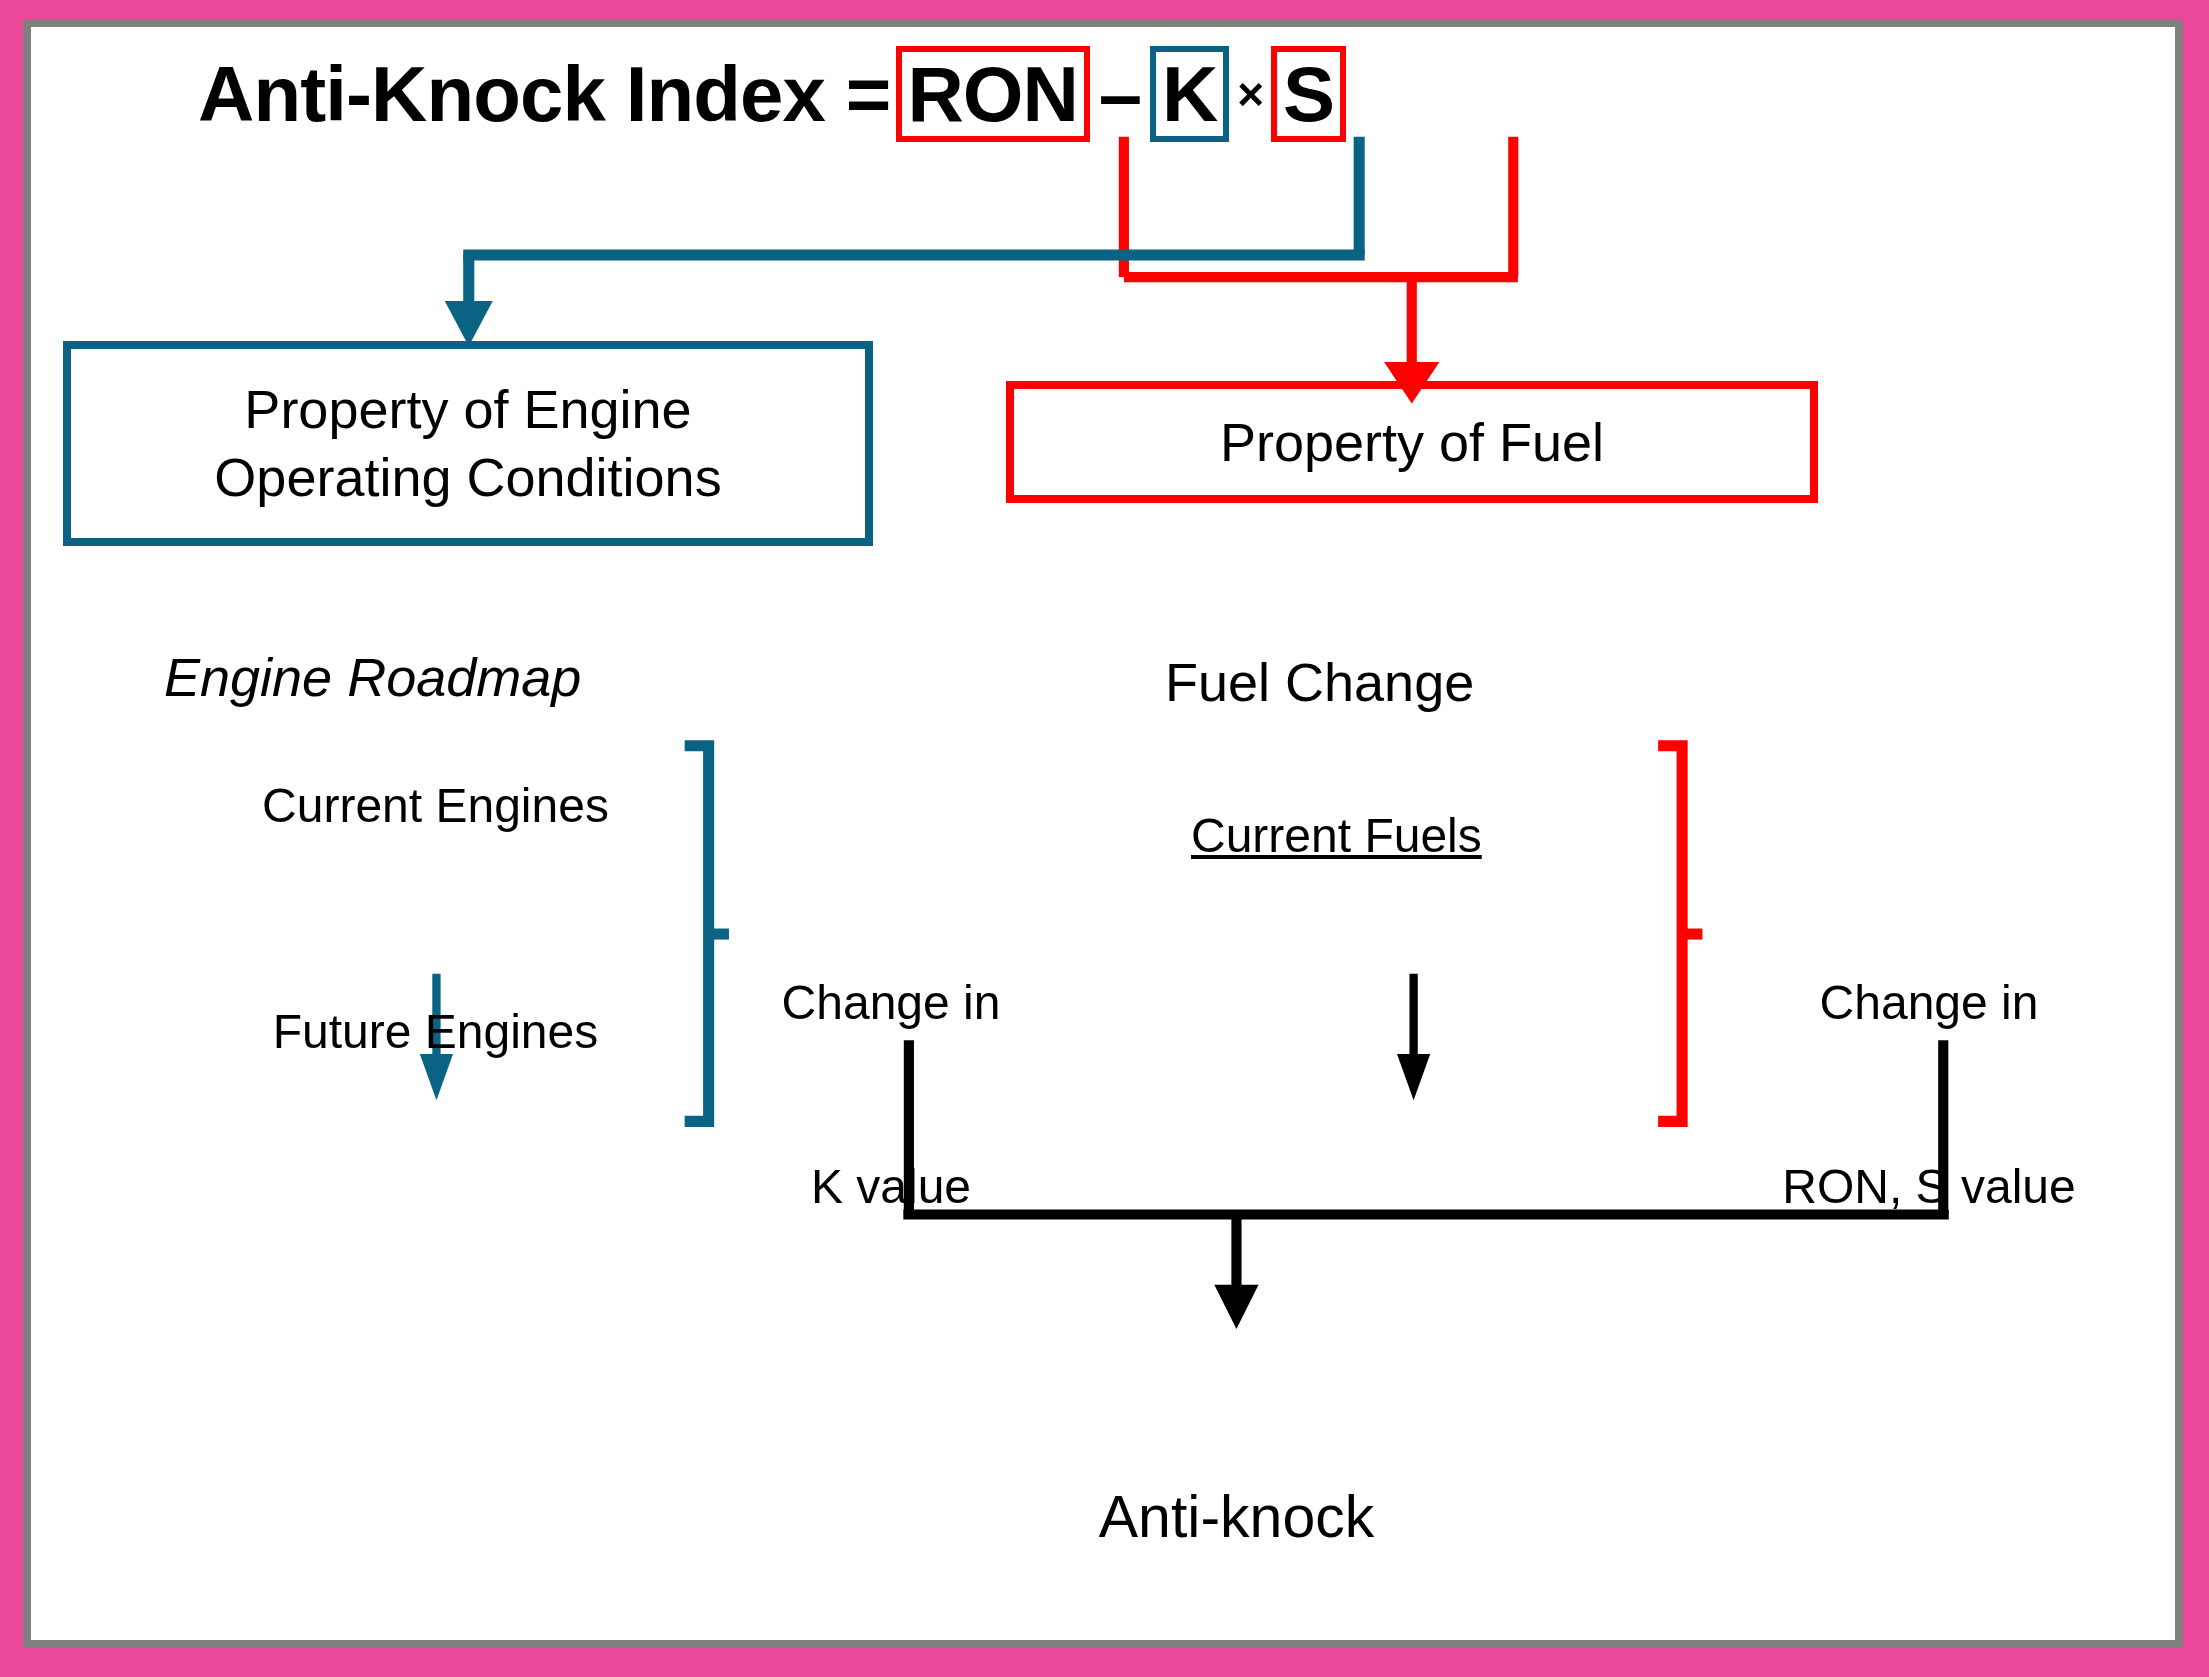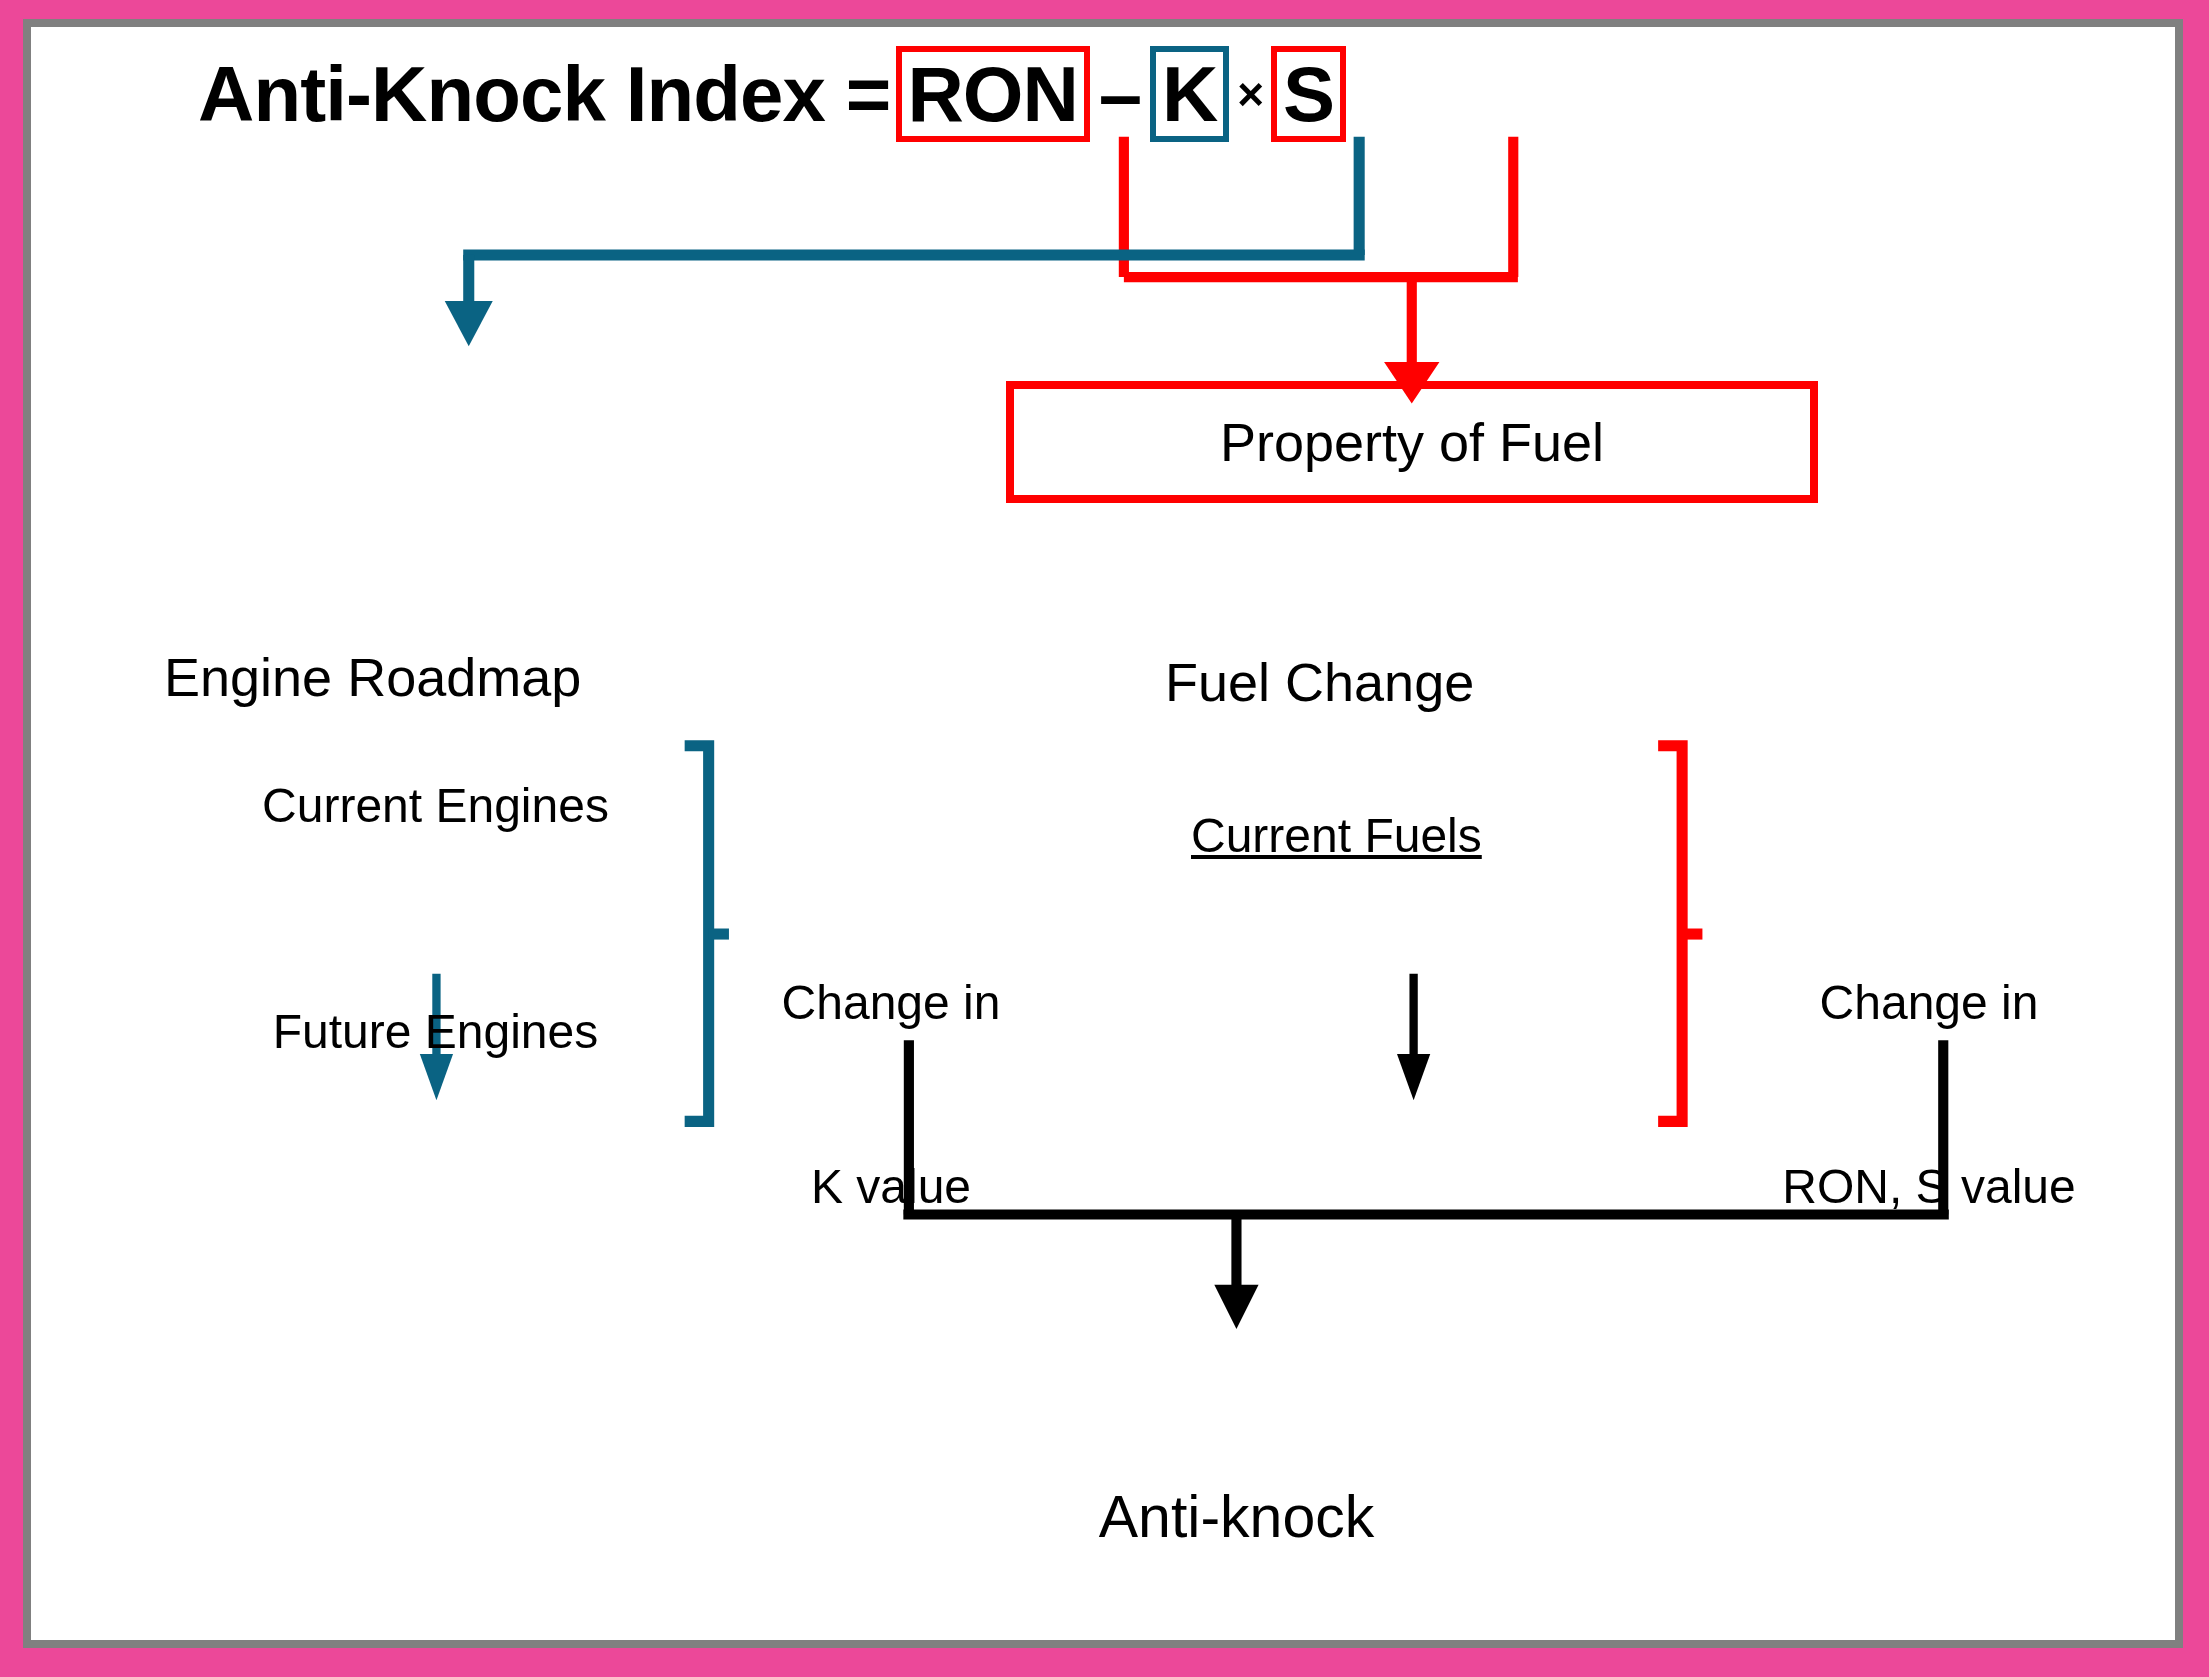--- a/index.html
+++ b/index.html
@@ -169,26 +169,32 @@
 
   <div id="title-row">
     <span class="lead">Anti-Knock Index =</span>
     <span class="tok tok-red">RON</span>
     <span class="op">–</span>
     <span class="tok tok-teal">K</span>
     <span class="op op-times">×</span>
     <span class="tok tok-red">S</span>
   </div>
 
+  <div id="box-engine">
+    <div>
+      <div>Property of Engine</div>
+      <div>Operating Conditions</div>
+    </div>
+  </div>
 
   <div id="box-fuel">
     <span>Property of Fuel</span>
   </div>
 
-  <div class="txt heading" style="left:164px; top:646px; width:554px;">Engine Roadmap</div>
+  <div class="txt heading" style="left:164px; top:646px; width:554px;font-style:italic;">Engine Roadmap</div>
 
   <div class="txt item" style="left:205px; top:1004px; width:461px; text-align:center;">Future Engines</div>
 
   <div class="txt item" style="left:205px; top:778px; width:461px; text-align:center;">Current Engines</div>
 
   <div class="txt bracket-label" style="left:734px; top:849px; width:314px;">
     <div>Change in</div>
     <div>K value</div>
   </div>
 

